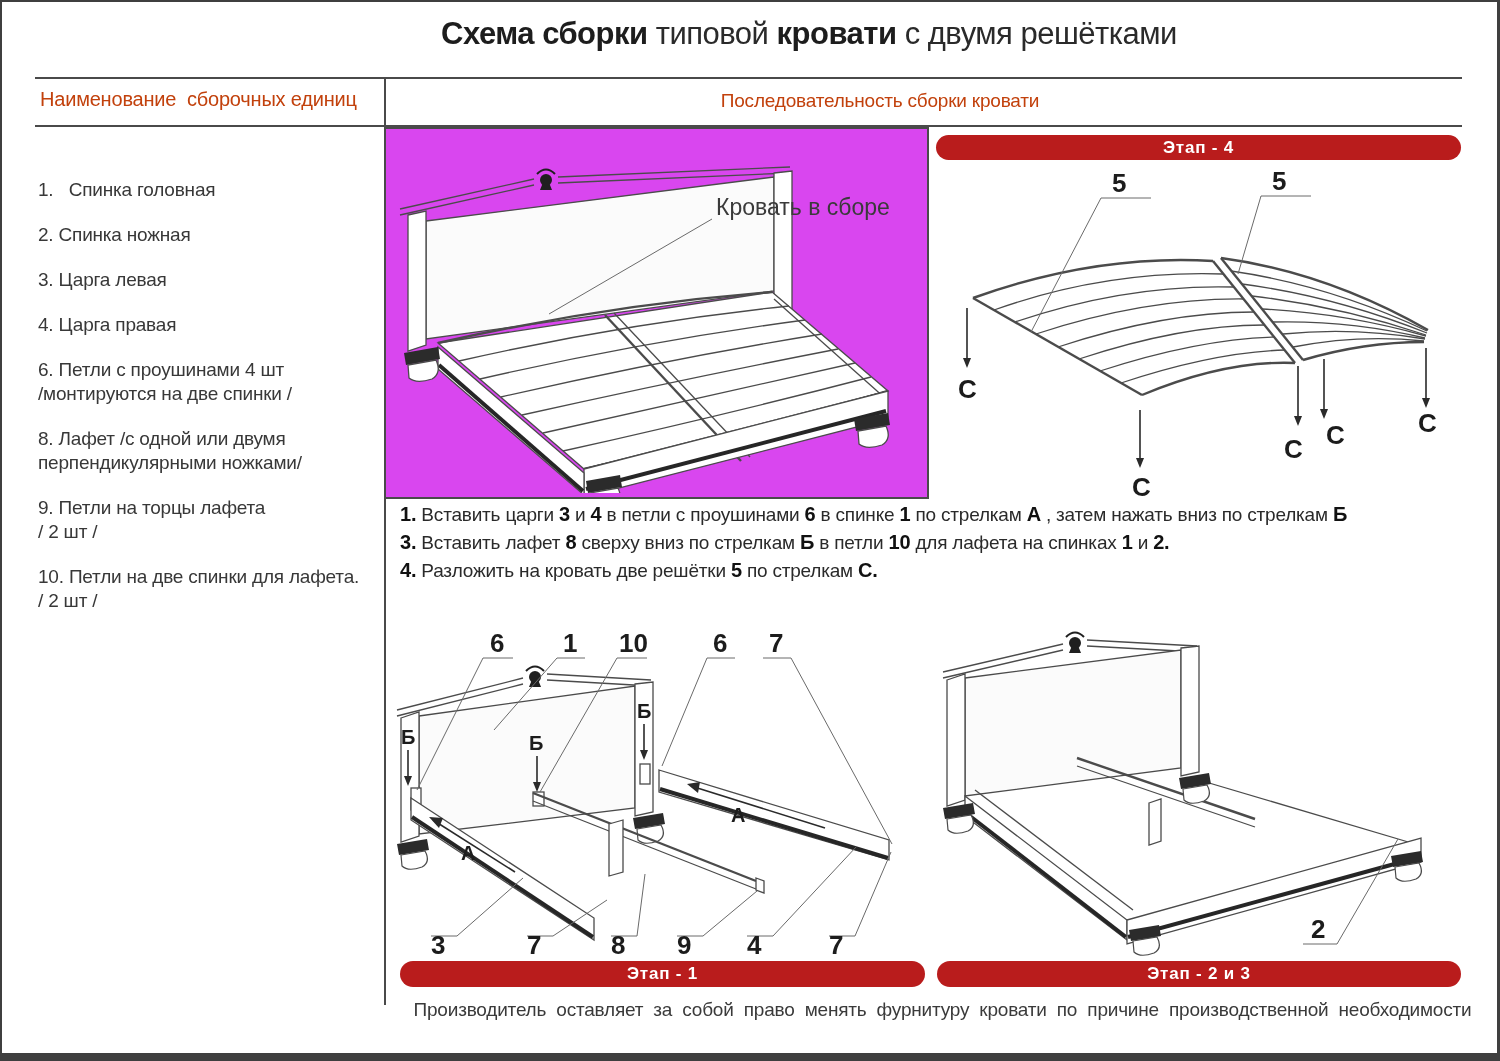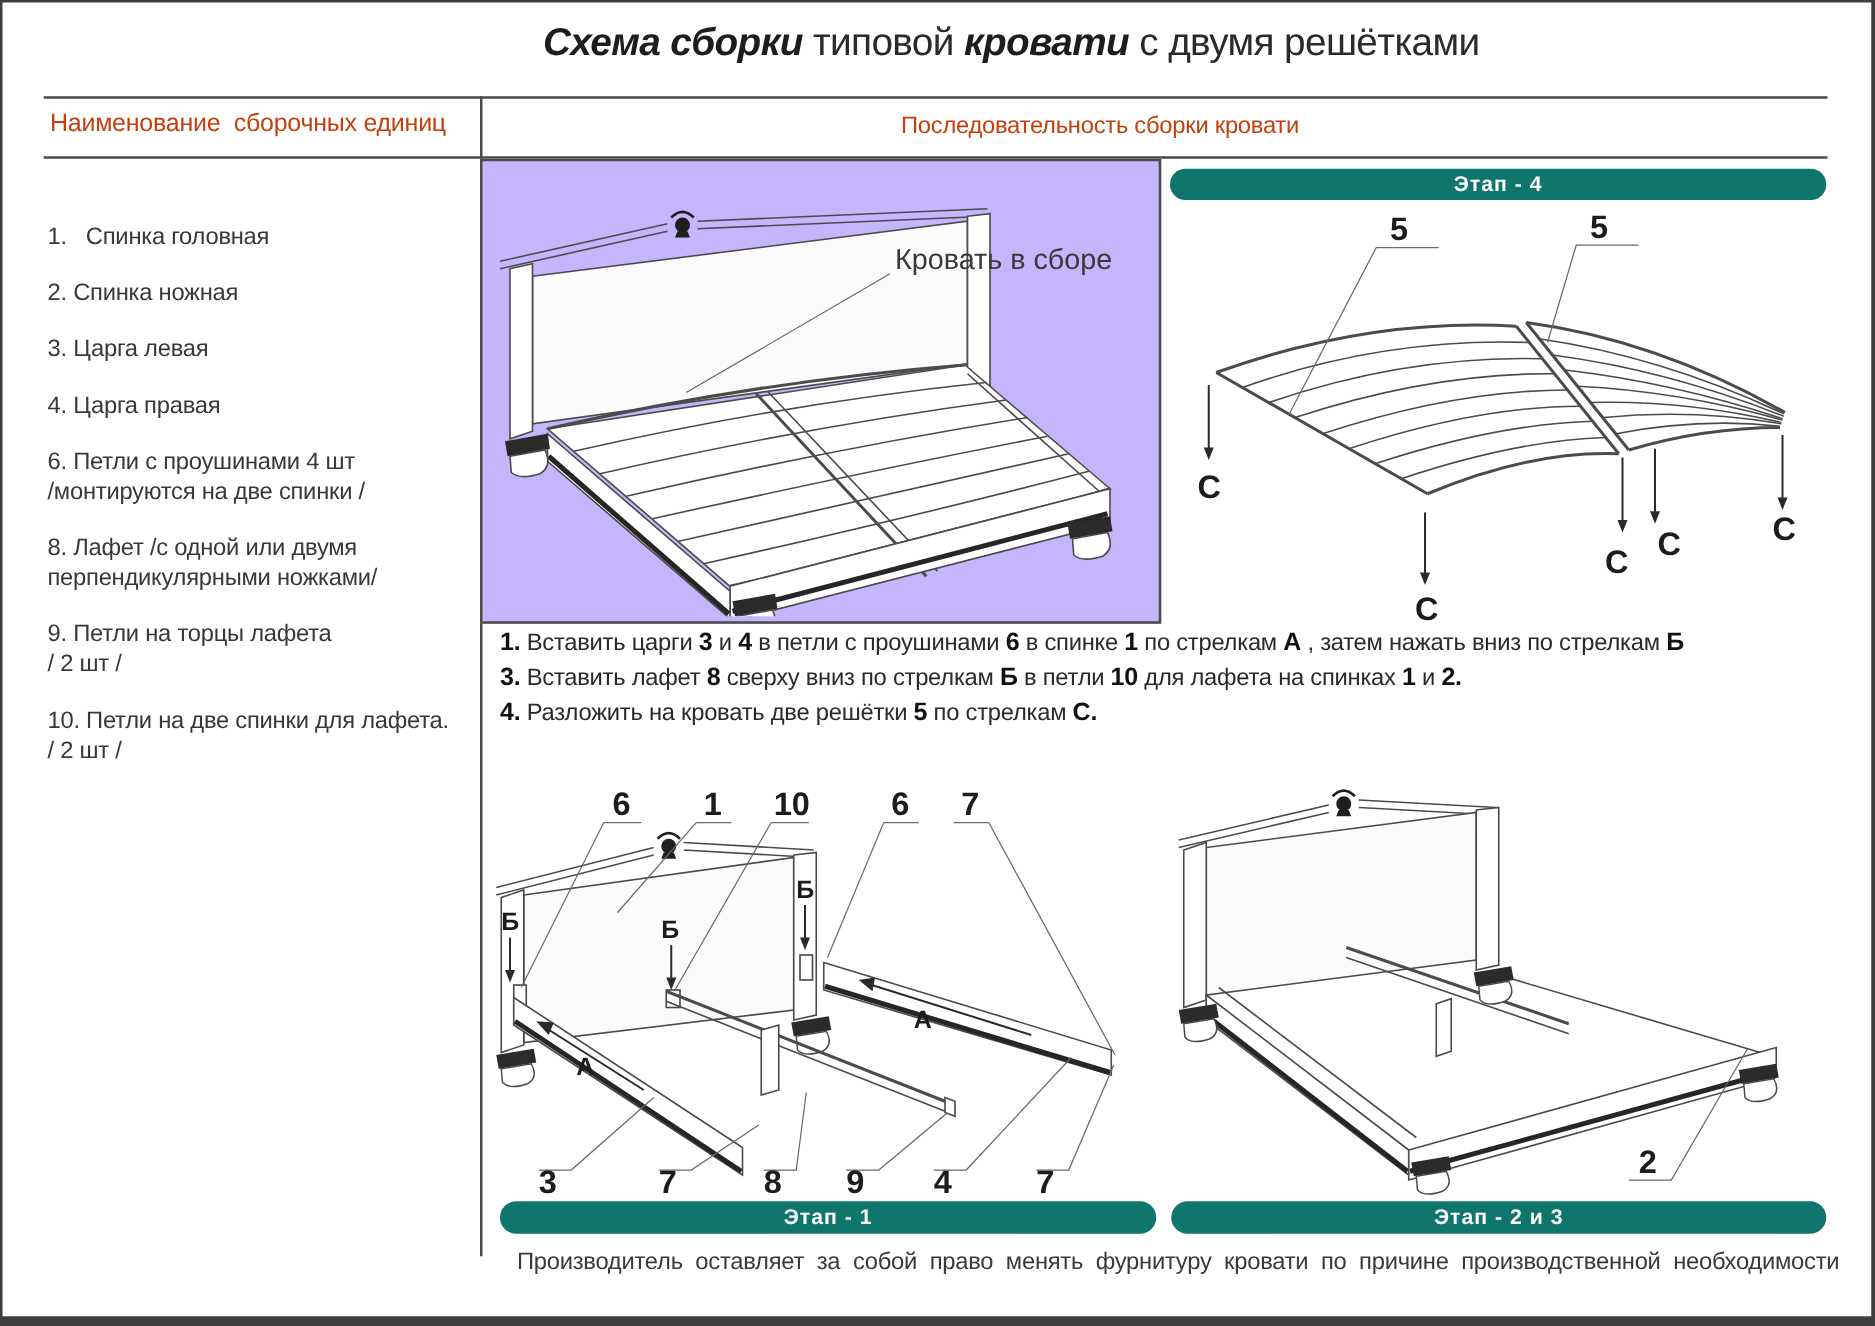--- a/index.html
+++ b/index.html
@@ -7,35 +7,35 @@
     width:1500px;height:1061px;background:#ffffff;position:relative;overflow:hidden;
     font-family:"Liberation Sans","DejaVu Sans",sans-serif;color:#333;
   }
   .abs{position:absolute;}
   
   .edge{background:#3f3f3f;}
   
   .title{top:16px;left:0;width:100%;text-align:center;padding-left:118px;box-sizing:border-box;
          font-size:31px;letter-spacing:-0.5px;color:#1d1d1d;}
   .title span{white-space:pre;}
-  .w-bold{font-weight:bold;font-style:italic;}
+  .w-bold{font-weight:bold;}
   .w-reg{font-weight:normal;color:#2a2a2a;}
   .rule{background:#4a4a4a;height:2px;}
   .vrule{background:#4a4a4a;width:2px;}
   
   .hdr{font-size:20px;color:#c2410c;white-space:pre;letter-spacing:-0.2px;}
   .hdr-right{text-align:center;}
   
   .parts{top:178px;left:38px;width:345px;list-style:none;margin:0;padding:0;}
   .parts li{font-size:19px;line-height:24px;margin-bottom:21px;color:#383838;
             white-space:pre-wrap;letter-spacing:-0.2px;}
   
-  .bedbox{left:384px;top:127px;width:541px;height:368px;border:2px solid #4a4a4a;background:#c4b5fd;}
-  
-  .pill{background:#0f766e;color:#ffffff;font-weight:bold;font-size:17px;text-align:center;
+  .bedbox{left:384px;top:127px;width:541px;height:368px;border:2px solid #4a4a4a;background:#d946ef;}
+  
+  .pill{background:#b91c1c;color:#ffffff;font-weight:bold;font-size:17px;text-align:center;
         border-radius:13px;letter-spacing:0.8px;}
   .pill4{left:936px;top:135px;width:525px;height:25px;line-height:25px;}
   .pill1{left:400px;top:961px;width:525px;height:26px;line-height:26px;}
   .pill23{left:937px;top:961px;width:524px;height:26px;line-height:26px;}
   
   .instr{left:400px;top:503px;width:1092px;}
   .instr-line{font-size:19px;line-height:22px;margin-bottom:5px;color:#2a2a2a;letter-spacing:-0.2px;}
   .instr-line b{color:#111;font-size:20px;}
   
   .note{left:395px;top:999px;width:1095px;text-align:center;font-size:19px;color:#3a3a3a;

